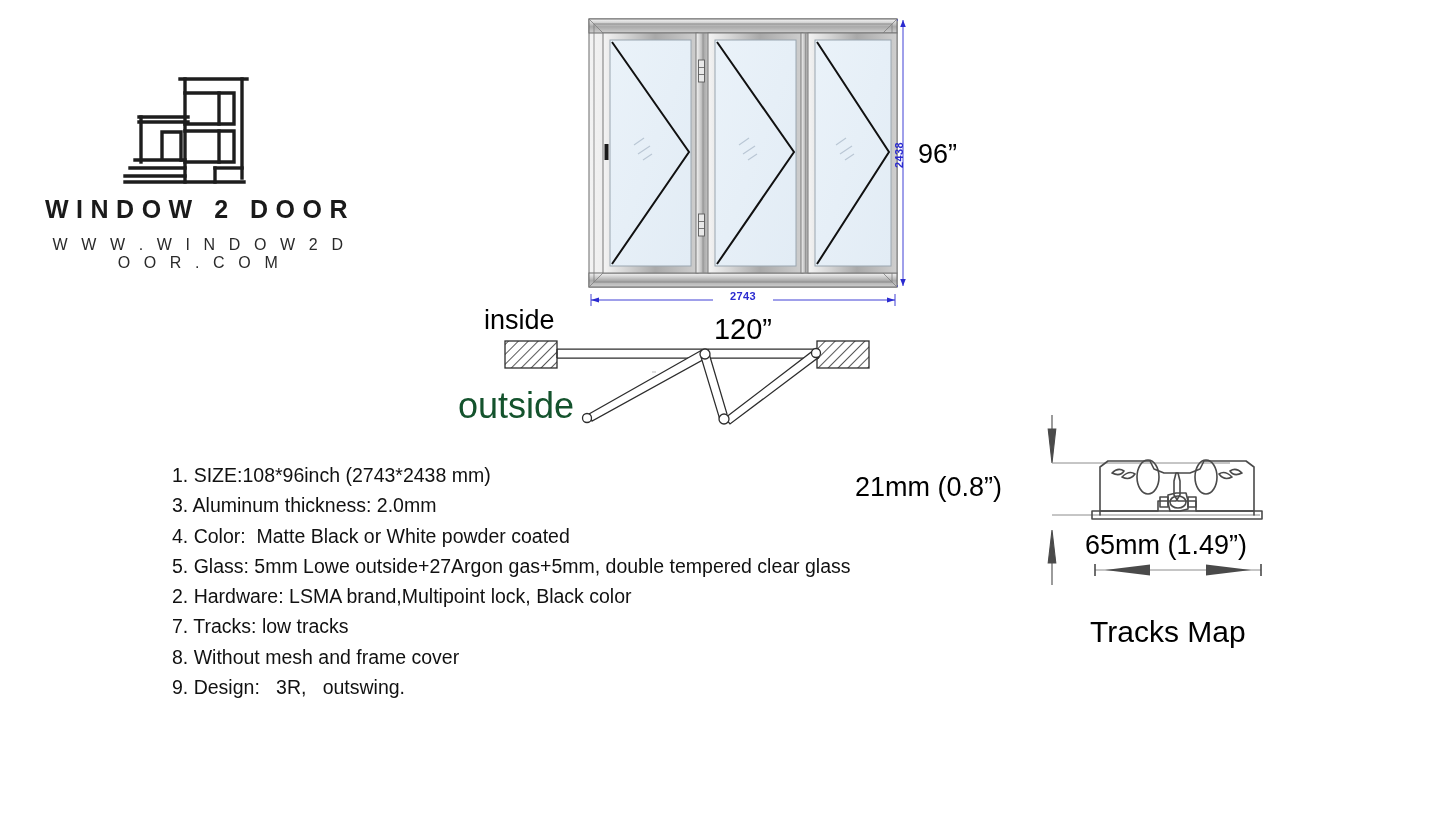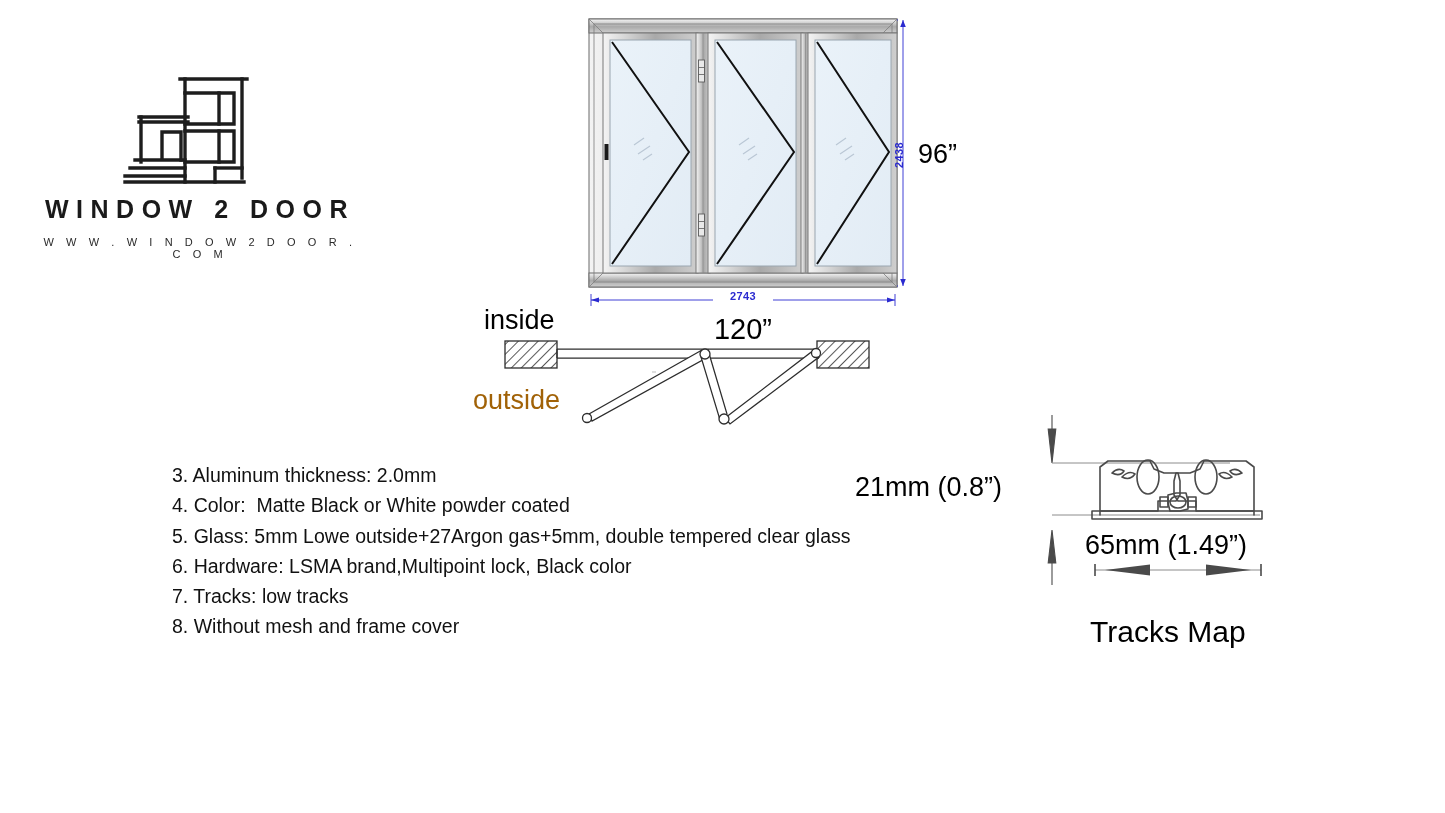--- a/index.html
+++ b/index.html
@@ -12,38 +12,38 @@
   
   #logo-block{left:40px;top:70px;width:320px;height:200px;}
   #logo-mark{position:absolute;left:82px;top:0;width:140px;height:115px;}
   #logo-wordmark{
     position:absolute;left:0;top:125px;width:320px;text-align:center;
     font-size:25px;letter-spacing:7.5px;color:#1a1a1a;font-weight:700;
     font-family:"Liberation Sans", sans-serif;
   }
   #logo-url{
     position:absolute;left:0;top:166px;width:320px;text-align:center;
-    font-size:11px;letter-spacing:4.6px;color:#2a2a2a;
+    font-size:16px;letter-spacing:4.6px;color:#2a2a2a;
   }
 
   
   #elevation{left:588px;top:18px;width:310px;height:270px;}
   .dimtext-blue{color:#2a2ad0;font-weight:bold;font-size:11px;
      font-family:"Liberation Sans", sans-serif;letter-spacing:.4px;}
   #dim-h-mm{left:890px;top:125px;width:18px;height:60px;}
   #dim-h-mm span{display:block;transform:rotate(-90deg);transform-origin:center;
      white-space:nowrap;position:absolute;left:-21px;top:24px;width:60px;text-align:center;}
   #dim-h-in{left:918px;top:139px;font-size:27px;color:#000;letter-spacing:0px;}
   #dim-w-mm{left:588px;top:290px;width:310px;text-align:center;}
   #dim-w-in{left:588px;top:313px;width:310px;text-align:center;font-size:29px;color:#000;}
 
   
   #planview{left:440px;top:300px;width:460px;height:135px;}
   #label-inside{left:484px;top:305px;font-size:27px;color:#000;}
-  #label-outside{left:473px;top:385px;font-size:27px;color:#a16207;}
+  #label-outside{left:458px;top:385px;font-size:36px;color:#14532d;}
 
   
   #speclist{left:172px;top:460px;width:780px;}
   #speclist .spec-line{
     font-size:19.5px;line-height:30.3px;color:#111;white-space:pre;
     font-family:"Liberation Sans", sans-serif;
   }
 
   
   #sketch-block{left:1030px;top:415px;width:310px;height:245px;}
@@ -247,26 +247,28 @@
       <circle cx="284" cy="119" r="5"></circle>
       <circle cx="147" cy="118" r="4.5"></circle>
       <circle cx="376" cy="53" r="4.5"></circle>
     </g>
 
     <line x1="212" y1="72" x2="216" y2="72" stroke="#c8c8c8" stroke-width="1.2"></line>
   </svg>
 </div>
 
 <div class="abs" id="speclist">
+  <div class="spec-line">1. SIZE:108*96inch (2743*2438 mm)</div>
   <div class="spec-line">3. Aluminum thickness: 2.0mm</div>
   <div class="spec-line">4. Color:  Matte Black or White powder coated</div>
   <div class="spec-line">5. Glass: 5mm Lowe outside+27Argon gas+5mm, double tempered clear glass</div>
-  <div class="spec-line">6. Hardware: LSMA brand,Multipoint lock, Black color</div>
+  <div class="spec-line">2. Hardware: LSMA brand,Multipoint lock, Black color</div>
   <div class="spec-line">7. Tracks: low tracks</div>
   <div class="spec-line">8. Without mesh and frame cover</div>
+  <div class="spec-line">9. Design:   3R,   outswing.</div>
 </div>
 
 <div class="abs" id="label-21mm">21mm (0.8”)</div>
 <div class="abs" id="label-65mm">65mm (1.49”)</div>
 <div class="abs" id="label-sketchmap">Tracks Map</div>
 
 <div class="abs" id="sketch-block">
   <svg viewBox="0 0 310 245" width="310" height="245">
 
     <g stroke="#4a4a4a" stroke-width="1.1" fill="#4a4a4a">

